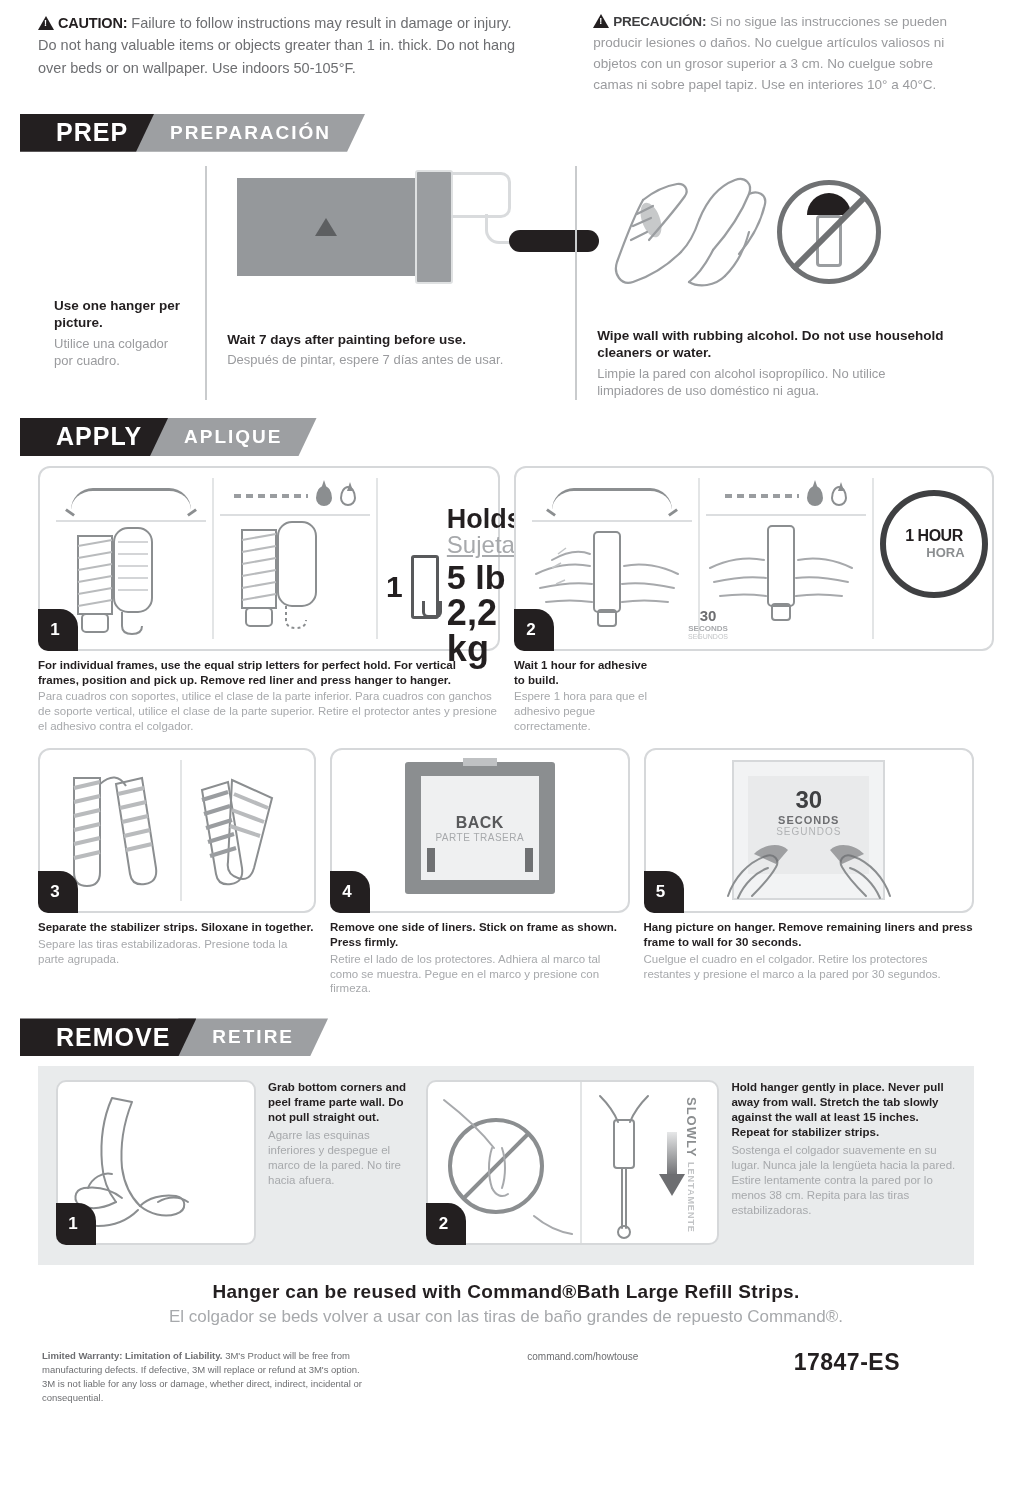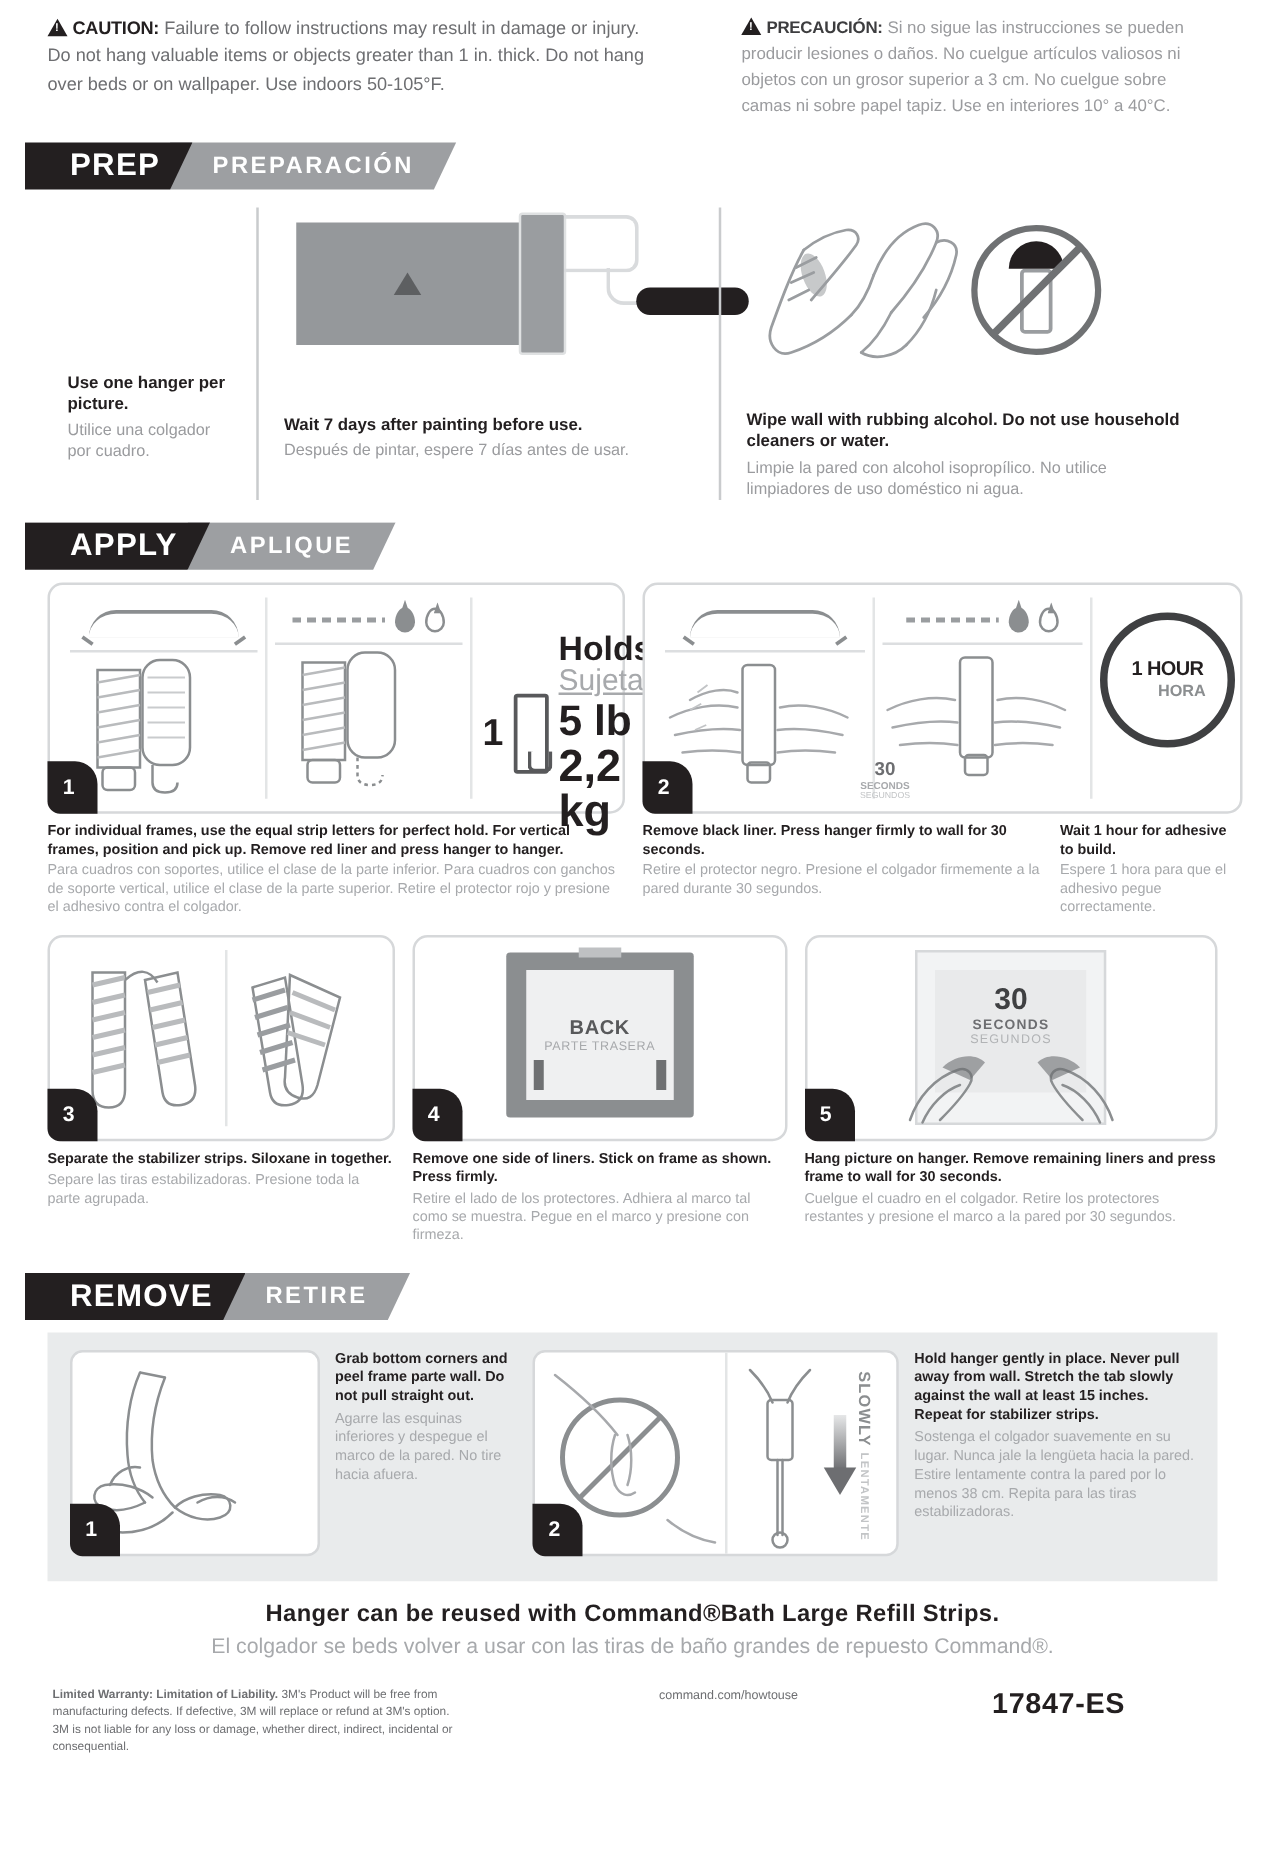--- a/index.html
+++ b/index.html
@@ -321,21 +321,21 @@
                   <div class="h3">5 lb</div>
                   <div class="h4">2,2 kg</div>
                 </div>
               </div>
             </div>
           </div>
           <div class="step-badge">1</div>
         </div>
         <div class="cap">
           <div class="b">For individual frames, use the equal strip letters for perfect hold. For vertical frames, position and pick up. Remove red liner and press hanger to hanger.</div>
-          <div class="l">Para cuadros con soportes, utilice el clase de la parte inferior. Para cuadros con ganchos de soporte vertical, utilice el clase de la parte superior. Retire el protector rojo y presione el adhesivo contra el colgador.</div>
+          <div class="l">Para cuadros con soportes, utilice el clase de la parte inferior. Para cuadros con ganchos de soporte vertical, utilice el clase de la parte superior. Retire el protector antes y presione el adhesivo contra el colgador.</div>
         </div>
       </div>
 
       <div style="width:480px">
         <div class="panel" style="height:185px">
           <div class="sub-split">
             <div class="sub">
               <div class="head-rule">
                   <div class="arc"></div>
                 </div>
@@ -389,24 +389,20 @@
             <div class="sub">
               <div class="clock">
                 <div class="t1">1 HOUR</div>
                 <div class="t2">HORA</div>
               </div>
             </div>
           </div>
           <div class="step-badge">2</div>
         </div>
         <div style="display:flex; gap:14px">
-          <div class="cap" style="width:320px">
-            <div class="b">Remove black liner. Press hanger firmly to wall for 30 seconds.</div>
-            <div class="l">Retire el protector negro. Presione el colgador firmemente a la pared durante 30 segundos.</div>
-          </div>
           <div class="cap" style="width:140px">
             <div class="b">Wait 1 hour for adhesive to build.</div>
             <div class="l">Espere 1 hora para que el adhesivo pegue correctamente.</div>
           </div>
         </div>
       </div>
 
     </div>
   </div>
 

